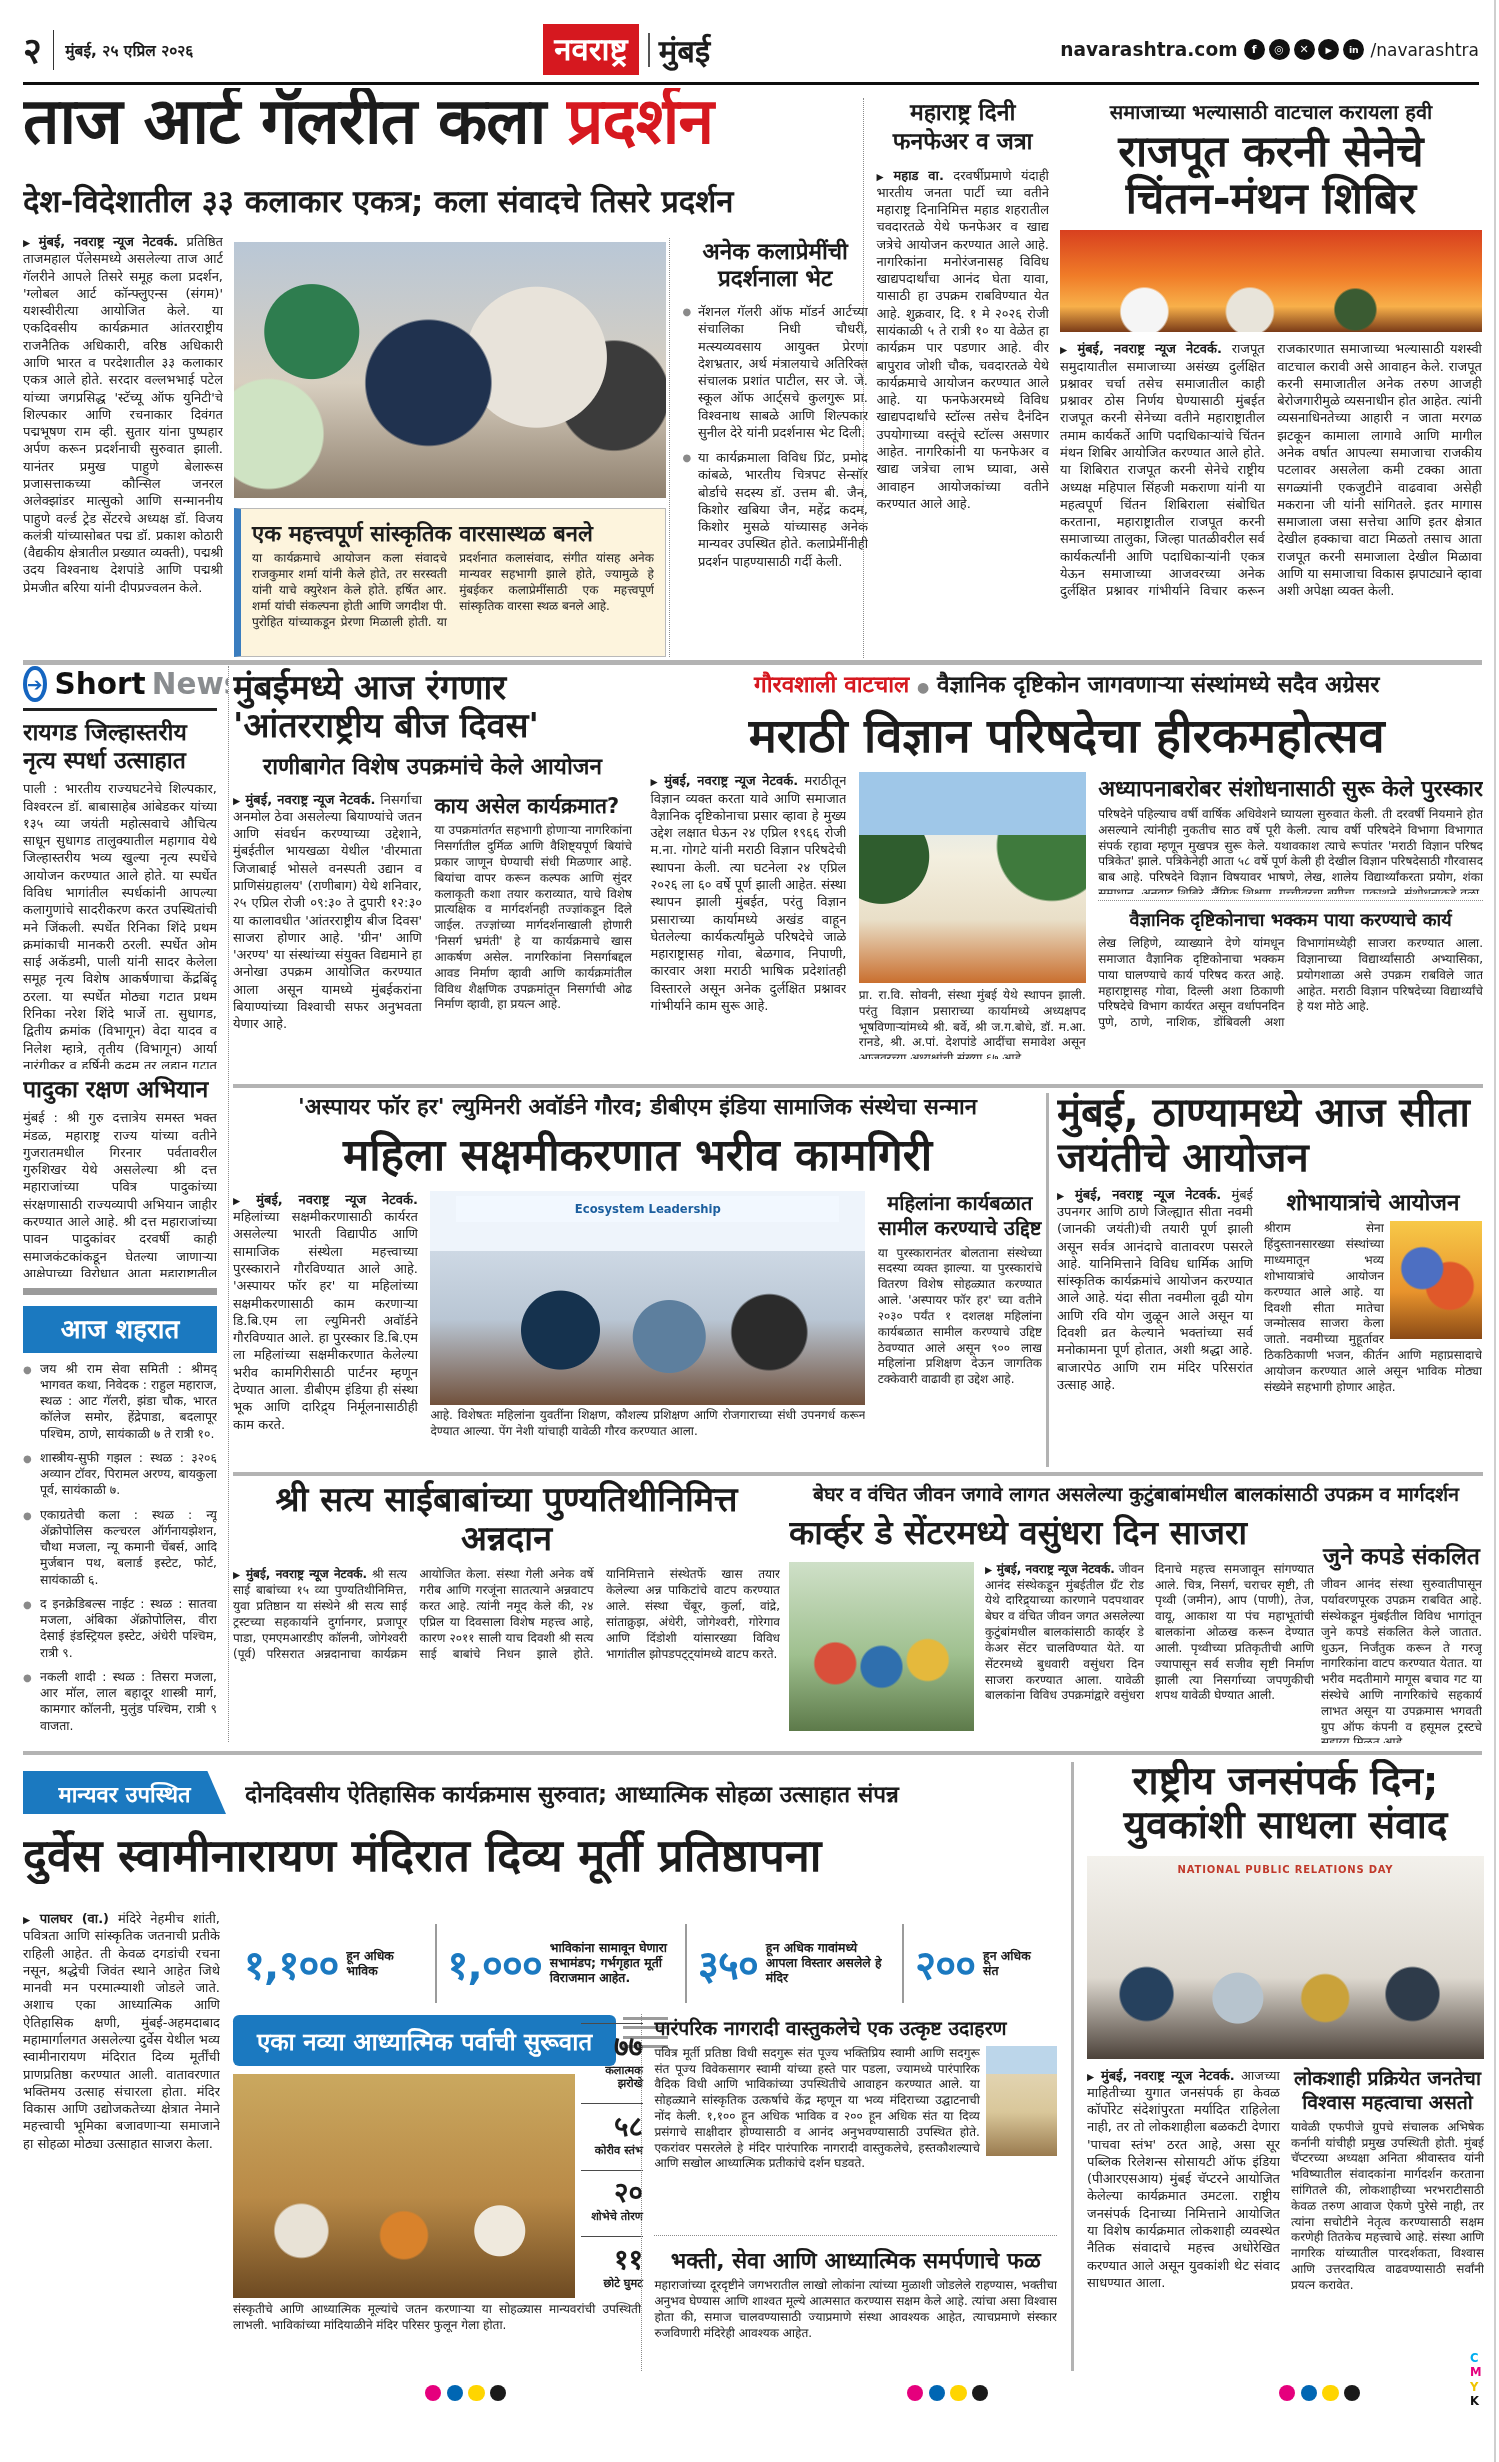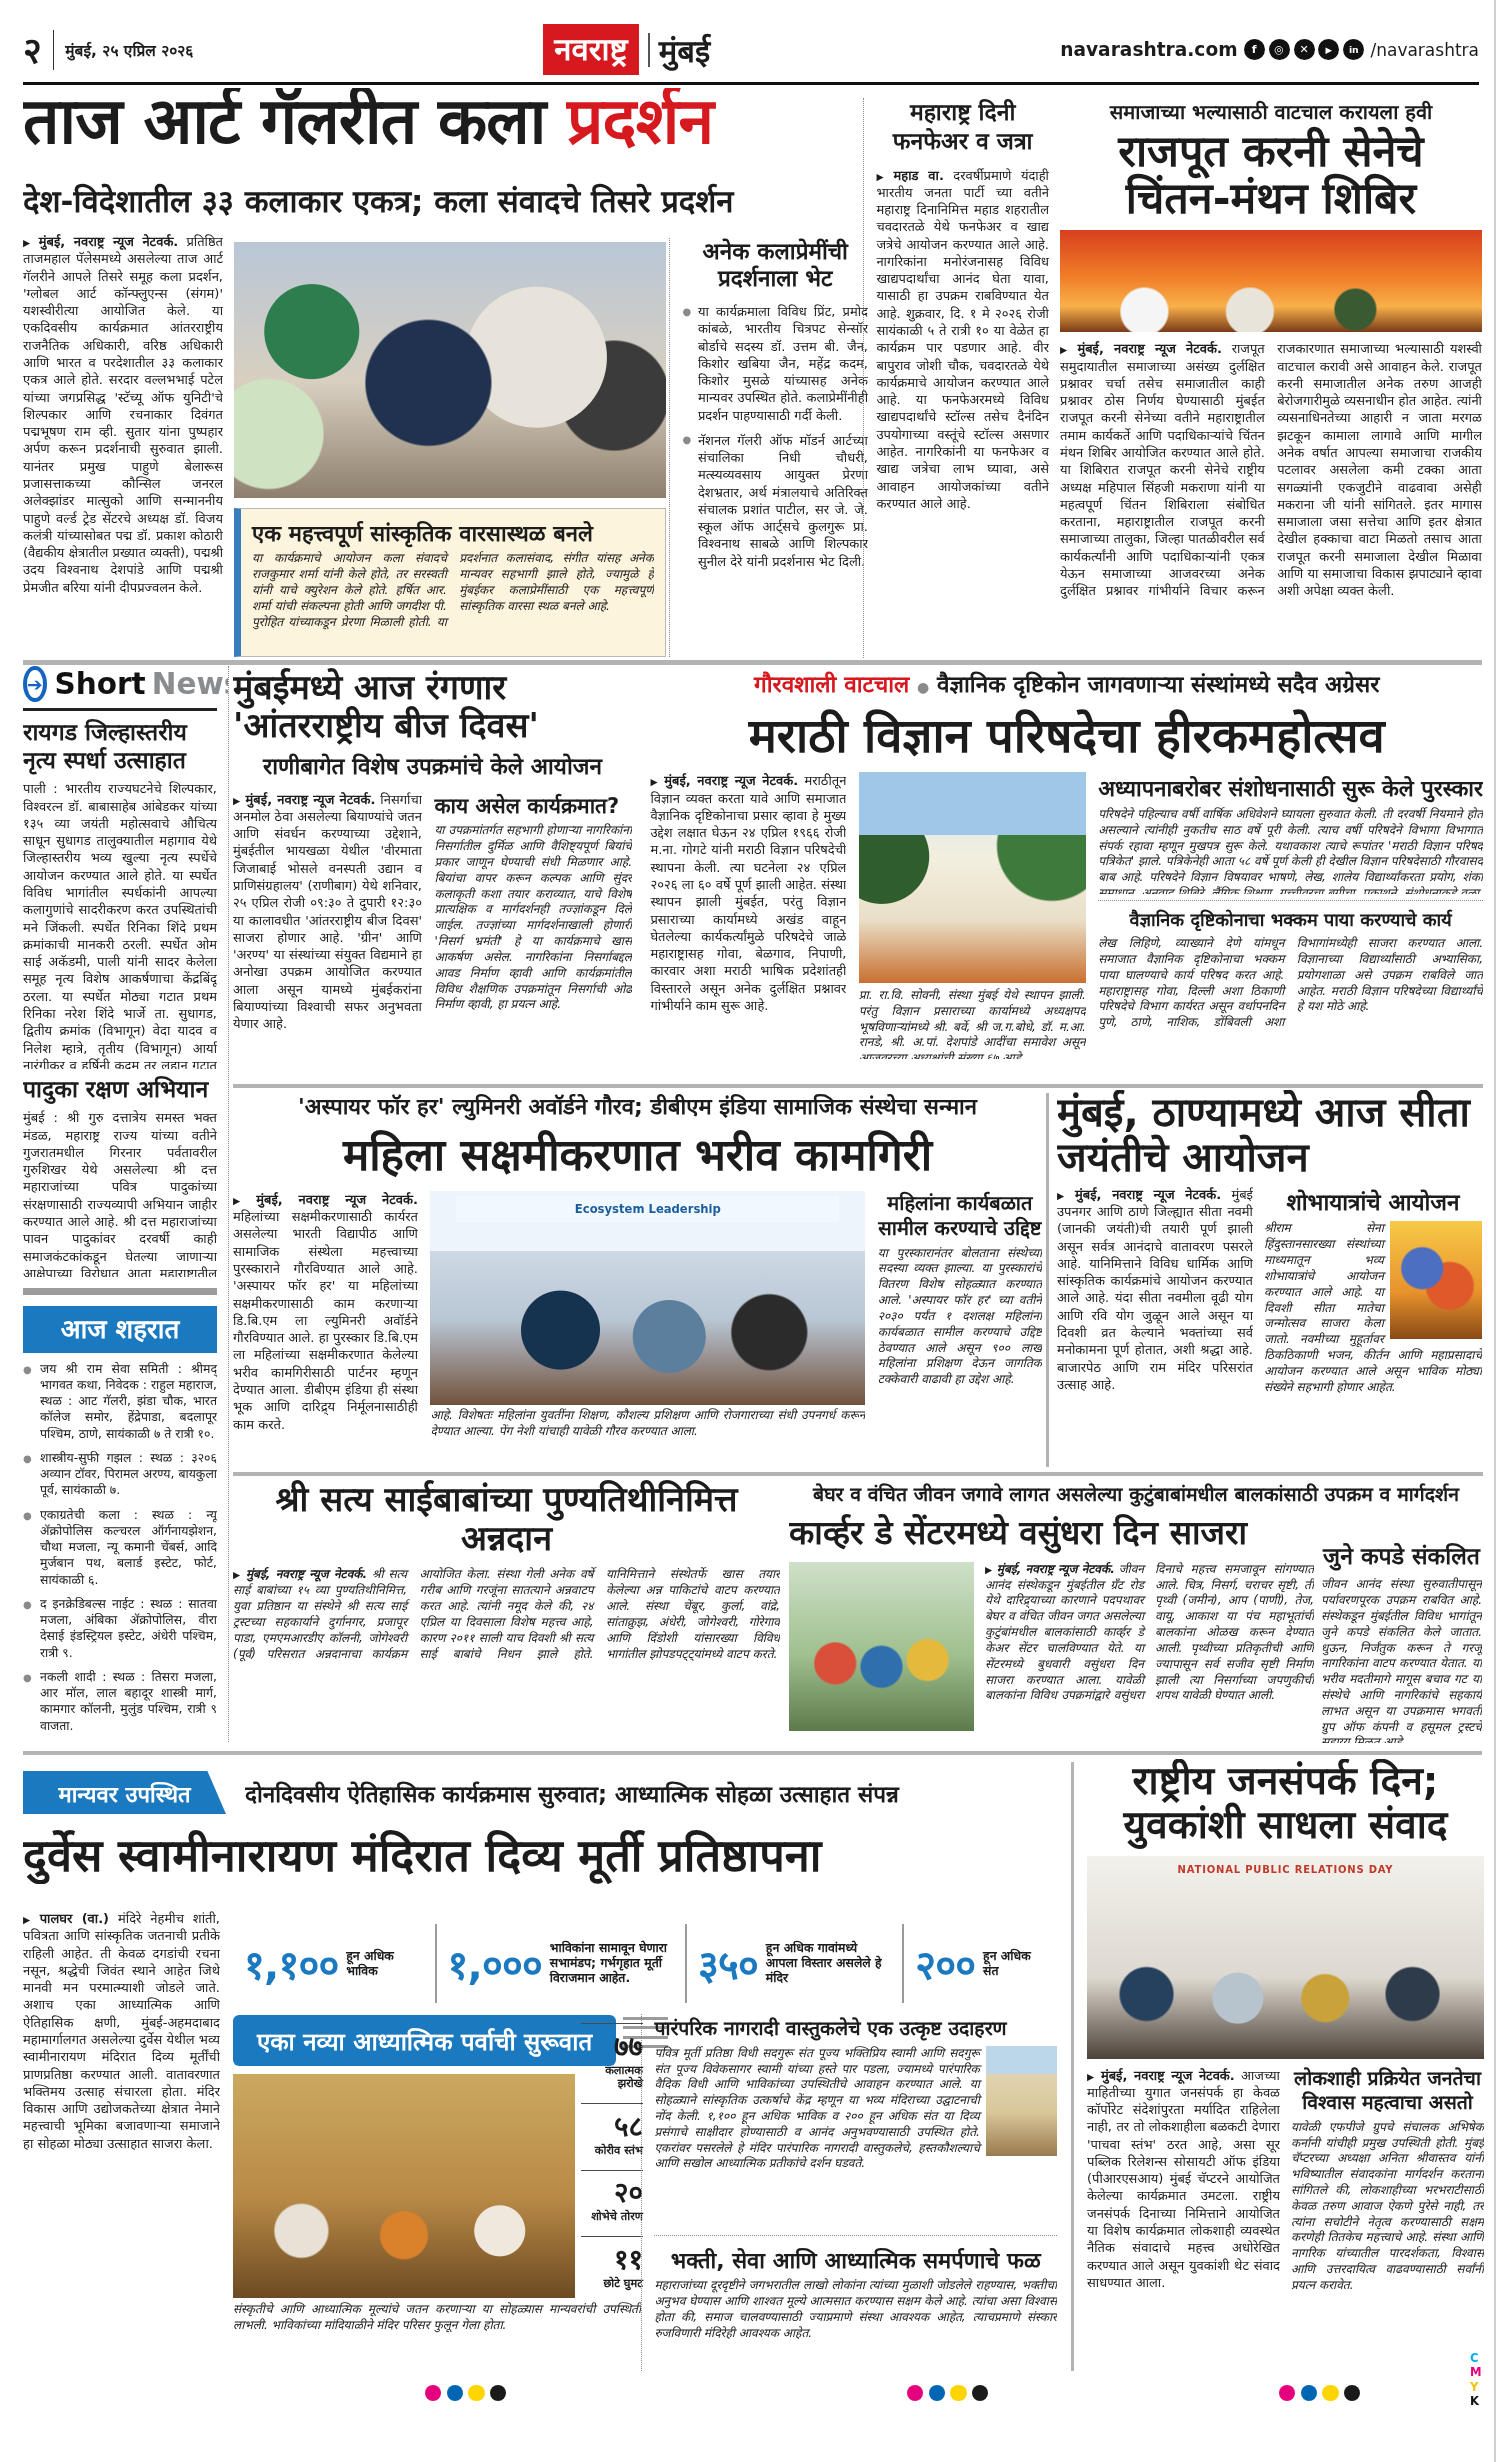--- a/index.html
+++ b/index.html
@@ -2,21 +2,21 @@
 <html style="font-size:12.4px"><head>
 <meta charset="utf-8">
 <style>
   * { margin:0; padding:0; box-sizing:border-box; }
   html,body { background:#ffffff; }
   body { width:1500px; height:2462px; position:relative; overflow:hidden;
          font-family:"DejaVu Sans", sans-serif; color:#1c1c1c; }
   .abs { position:absolute; }
   .nowrap { white-space:nowrap; overflow:hidden; }
   .txt { font-size:13px; line-height:1.33; text-align:justify; overflow:hidden; }
-  .txt-s { font-size:12px; line-height:1.32; text-align:justify; overflow:hidden;font-style:italic; }
+  .txt-s { font-size:12px; line-height:1.32; text-align:justify; overflow:hidden; }
   .byl { font-weight:bold; }
   .arw { font-size:9.3px; margin-right:4.7px; }
   .hbar { background:#b3b3b3; height:4.7px; position:absolute; }
   .vbar { background:#b3b3b3; width:3.1px; position:absolute; }
   .dotl { border-left:1.6px dotted #8a8a8a; }
   .dotr { border-right:1.6px dotted #8a8a8a; }
 
   
   .header { left:23px; top:20px; width:1456px; height:59px; display:flex; align-items:center; justify-content:space-between; }
   .hdr-left { display:flex; align-items:center; gap:11px; }
@@ -267,22 +267,22 @@
 <div class="abs taj-body txt">
   <span class="arw">▶</span><span class="byl">मुंबई, नवराष्ट्र न्यूज नेटवर्क.</span> <span>प्रतिष्ठित ताजमहाल पॅलेसमध्ये असलेल्या ताज आर्ट गॅलरीने आपले तिसरे समूह कला प्रदर्शन, 'ग्लोबल आर्ट कॉन्फ्लुएन्स (संगम)' यशस्वीरीत्या आयोजित केले. या एकदिवसीय कार्यक्रमात आंतरराष्ट्रीय राजनैतिक अधिकारी, वरिष्ठ अधिकारी आणि भारत व परदेशातील ३३ कलाकार एकत्र आले होते. सरदार वल्लभभाई पटेल यांच्या जगप्रसिद्ध 'स्टॅच्यू ऑफ युनिटी'चे शिल्पकार आणि रचनाकार दिवंगत पद्मभूषण राम व्ही. सुतार यांना पुष्पहार अर्पण करून प्रदर्शनाची सुरुवात झाली. यानंतर प्रमुख पाहुणे बेलारूस प्रजासत्ताकच्या कौन्सिल जनरल अलेक्झांडर मात्सुको आणि सन्माननीय पाहुणे वर्ल्ड ट्रेड सेंटरचे अध्यक्ष डॉ. विजय कलंत्री यांच्यासोबत पद्म डॉ. प्रकाश कोठारी (वैद्यकीय क्षेत्रातील प्रख्यात व्यक्ती), पद्मश्री उदय विश्वनाथ देशपांडे आणि पद्मश्री प्रेमजीत बरिया यांनी दीपप्रज्वलन केले.</span>
 </div>
 <div class="abs ph ph-gallery taj-photo"></div>
 <div class="abs taj-box">
   <h3>एक महत्त्वपूर्ण सांस्कृतिक वारसास्थळ बनले</h3>
   <div class="txt-s">या कार्यक्रमाचे आयोजन कला संवादचे राजकुमार शर्मा यांनी केले होते, तर सरस्वती यांनी याचे क्युरेशन केले होते. हर्षित आर. शर्मा यांची संकल्पना होती आणि जगदीश पी. पुरोहित यांच्याकडून प्रेरणा मिळाली होती. या प्रदर्शनात कलासंवाद, संगीत यांसह अनेक मान्यवर सहभागी झाले होते, ज्यामुळे हे मुंबईकर कलाप्रेमींसाठी एक महत्त्वपूर्ण सांस्कृतिक वारसा स्थळ बनले आहे.</div>
 </div>
 <div class="abs visitors dotl">
   <h3>अनेक कलाप्रेमींची प्रदर्शनाला भेट</h3>
+  <div class="vli txt">नॅशनल गॅलरी ऑफ मॉडर्न आर्टच्या संचालिका निधी चौधरी, मत्स्यव्यवसाय आयुक्त प्रेरणा देशभ्रतार, अर्थ मंत्रालयाचे अतिरिक्त संचालक प्रशांत पाटील, सर जे. जे. स्कूल ऑफ आर्ट्सचे कुलगुरू प्रा. विश्वनाथ साबळे आणि शिल्पकार सुनील देरे यांनी प्रदर्शनास भेट दिली.</div>
   <div class="vli txt">या कार्यक्रमाला विविध प्रिंट, प्रमोद कांबळे, भारतीय चित्रपट सेन्सॉर बोर्डाचे सदस्य डॉ. उत्तम बी. जैन, किशोर खबिया जैन, महेंद्र कदम, किशोर मुसळे यांच्यासह अनेक मान्यवर उपस्थित होते. कलाप्रेमींनीही प्रदर्शन पाहण्यासाठी गर्दी केली.</div>
-  <div class="vli txt">नॅशनल गॅलरी ऑफ मॉडर्न आर्टच्या संचालिका निधी चौधरी, मत्स्यव्यवसाय आयुक्त प्रेरणा देशभ्रतार, अर्थ मंत्रालयाचे अतिरिक्त संचालक प्रशांत पाटील, सर जे. जे. स्कूल ऑफ आर्ट्सचे कुलगुरू प्रा. विश्वनाथ साबळे आणि शिल्पकार सुनील देरे यांनी प्रदर्शनास भेट दिली.</div>
 </div>
 
 <div class="abs funfair dotl">
   <h2>महाराष्ट्र दिनी फनफेअर व जत्रा</h2>
   <div class="txt">
     <span class="arw">▶</span><span class="byl">महाड वा.</span> <span>दरवर्षीप्रमाणे यंदाही भारतीय जनता पार्टी च्या वतीने महाराष्ट्र दिनानिमित्त महाड शहरातील चवदारतळे येथे फनफेअर व खाद्य जत्रेचे आयोजन करण्यात आले आहे. नागरिकांना मनोरंजनासह विविध खाद्यपदार्थांचा आनंद घेता यावा, यासाठी हा उपक्रम राबविण्यात येत आहे. शुक्रवार, दि. १ मे २०२६ रोजी सायंकाळी ५ ते रात्री १० या वेळेत हा कार्यक्रम पार पडणार आहे. वीर बापुराव जोशी चौक, चवदारतळे येथे कार्यक्रमाचे आयोजन करण्यात आले आहे. या फनफेअरमध्ये विविध खाद्यपदार्थांचे स्टॉल्स तसेच दैनंदिन उपयोगाच्या वस्तूंचे स्टॉल्स असणार आहेत. नागरिकांनी या फनफेअर व खाद्य जत्रेचा लाभ घ्यावा, असे आवाहन आयोजकांच्या वतीने करण्यात आले आहे.</span>
   </div>
 </div>
 
 <div class="abs karni">

